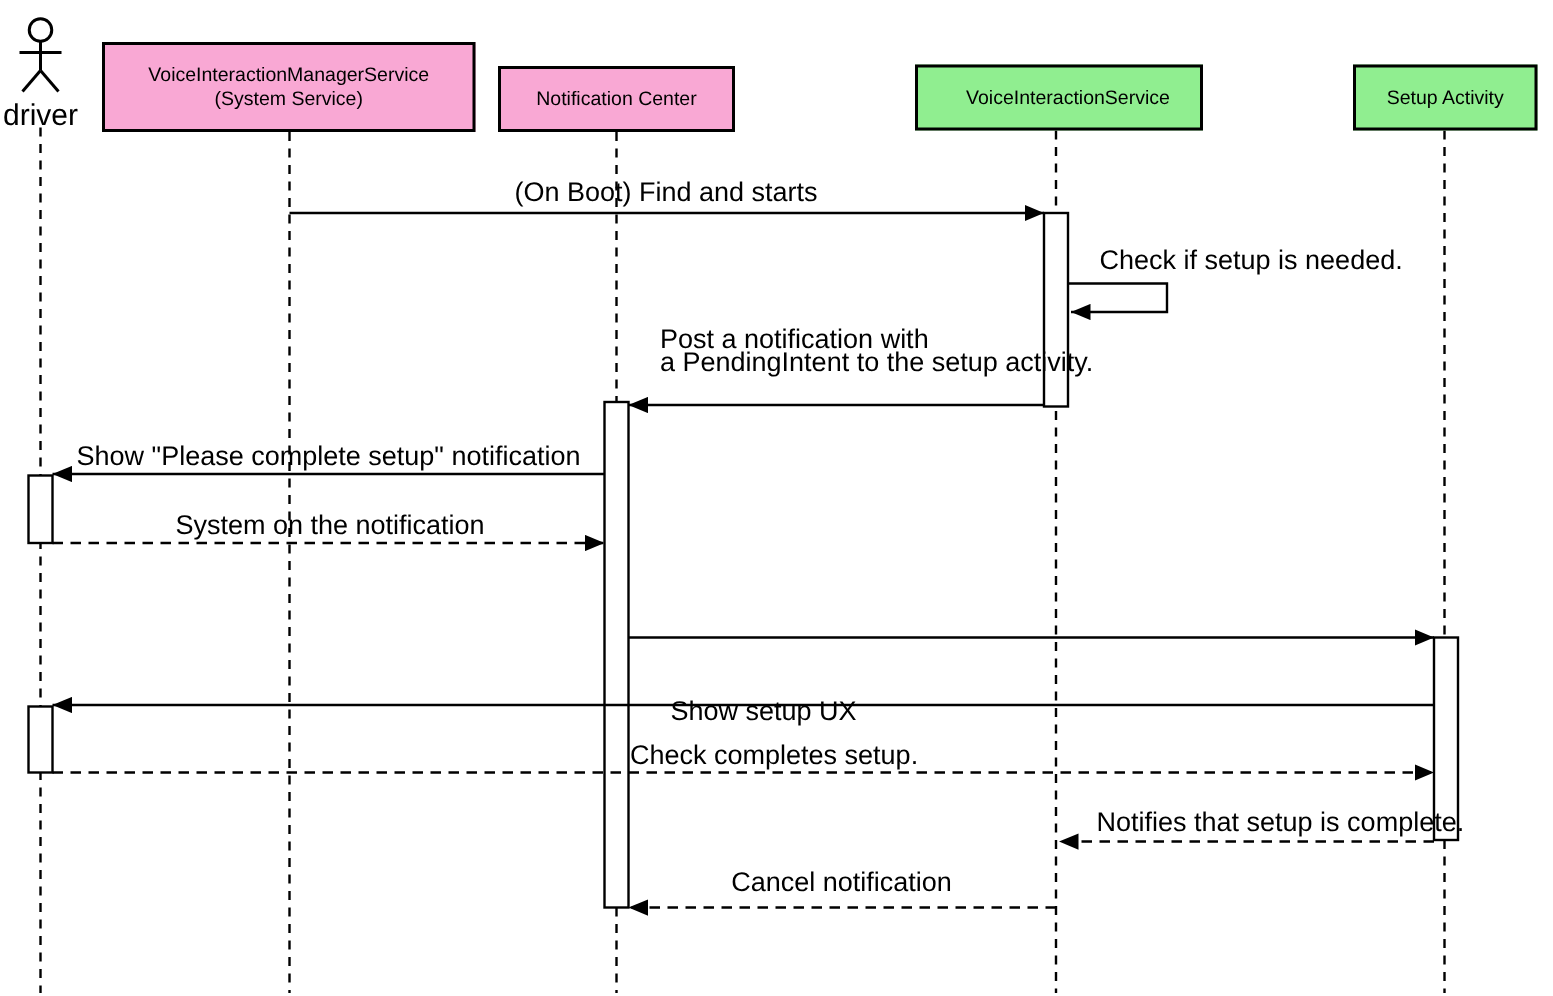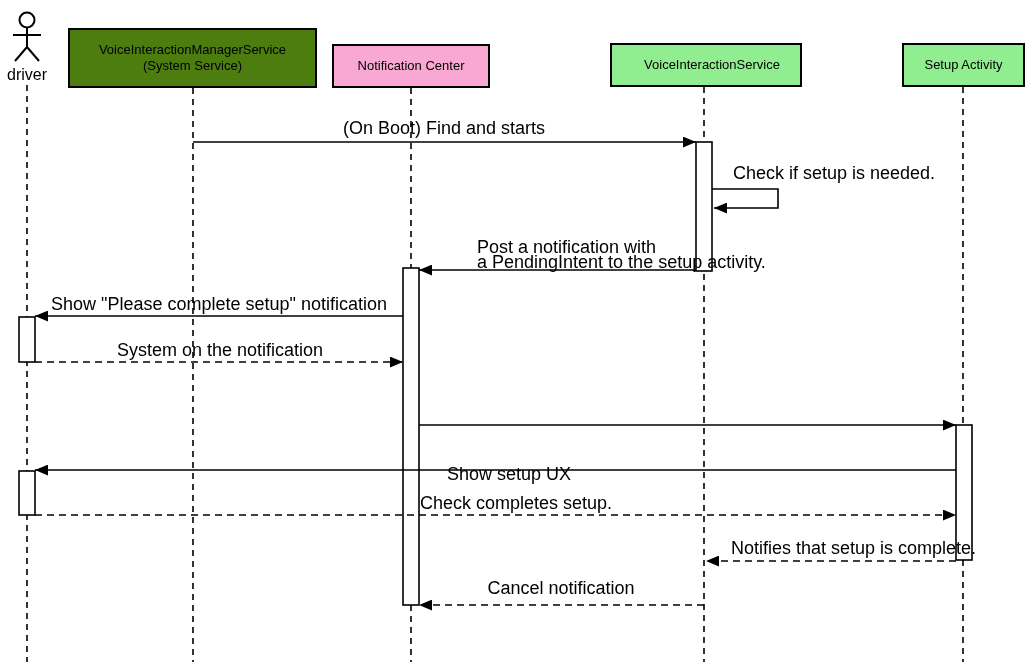--- a/index.html
+++ b/index.html
@@ -44,21 +44,21 @@
     line-height: 15px;
     color: #000000;
     white-space: pre-line;
   }
   .centered { transform: translateX(-50%); white-space: nowrap; }
   .actor-label {
     position: absolute;
     left: 27px;
     top: 66px;
     transform: translateX(-50%);
-    font-size: 16px;
+    font-size: 20px;
     color: #000000;
     white-space: nowrap;
   }
 </style>
 </head>
 <body>
 
 <div class="diagram">
 
   <svg class="canvas-svg" viewBox="0 0 1035 664" xmlns="http://www.w3.org/2000/svg">
@@ -101,29 +101,29 @@
       <line x1="419" y1="425" x2="956" y2="425" marker-end="url(#arrowhead)"></line>
       <line x1="956" y1="470" x2="35" y2="470" marker-end="url(#arrowhead)"></line>
       <line x1="35" y1="515" x2="956" y2="515" stroke-dasharray="7 5" marker-end="url(#arrowhead)"></line>
       <line x1="956" y1="561" x2="706" y2="561" stroke-dasharray="7 5" marker-end="url(#arrowhead)"></line>
       <line x1="704" y1="605" x2="419" y2="605" stroke-dasharray="7 5" marker-end="url(#arrowhead)"></line>
     </g>
   </svg>
 
   <div class="actor-label">driver</div>
 
-  <div class="participant-box box-vims" style="background: #4d7c0f;">VoiceInteractionManagerService
+  <div class="participant-box box-vims" style="background: #f9a8d4;">VoiceInteractionManagerService
 (System Service)</div>
   <div class="participant-box box-nc" style="background: #f9a8d4;">Notification Center</div>
   <div class="participant-box box-vis" style="background: rgb(144, 238, 144);">VoiceInteractionService</div>
   <div class="participant-box box-sa" style="background: rgb(144, 238, 144);">Setup Activity</div>
 
   <div class="msg-label centered" style="left:444px; top:121px;">(On Boot) Find and starts</div>
   <div class="msg-label" style="left:733px; top:166px;">Check if setup is needed.</div>
-  <div class="msg-label" style="left:440px; top:240px;margin-left:37px;">Post a notification with
+  <div class="msg-label" style="left:440px; top:219px;">Post a notification with
 a PendingIntent to the setup activity.</div>
   <div class="msg-label centered" style="left:219px; top:297px;">Show "Please complete setup" notification</div>
   <div class="msg-label centered" style="left:220px; top:343px;">System on the notification</div>
   <div class="msg-label" style="left:447px; top:451px;margin-top:16px;">Show setup UX</div>
   <div class="msg-label" style="left:420px; top:496px;">Check completes setup.</div>
   <div class="msg-label" style="left:731px; top:541px;text-align:center;">Notifies that setup is complete.</div>
   <div class="msg-label centered" style="left:561px; top:581px;">Cancel notification</div>
 
 </div>
 

